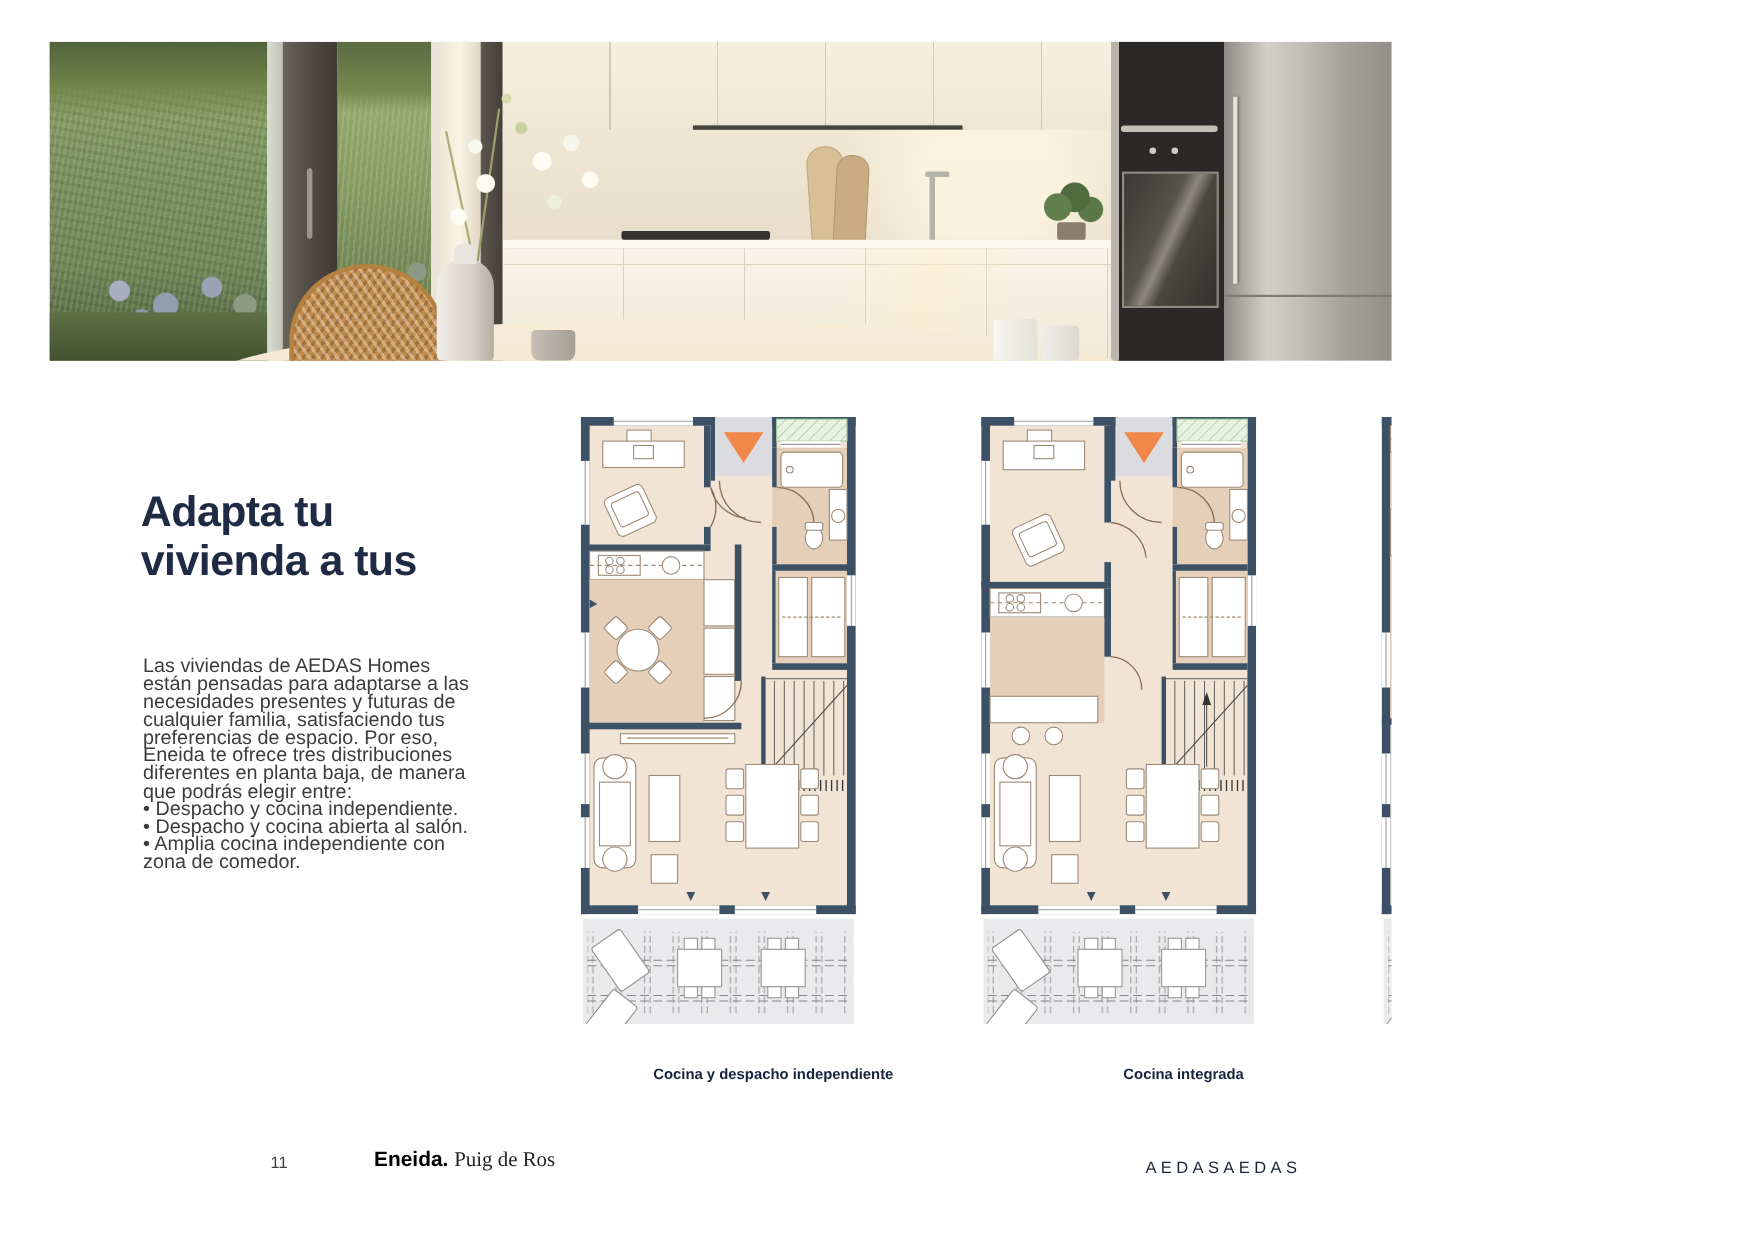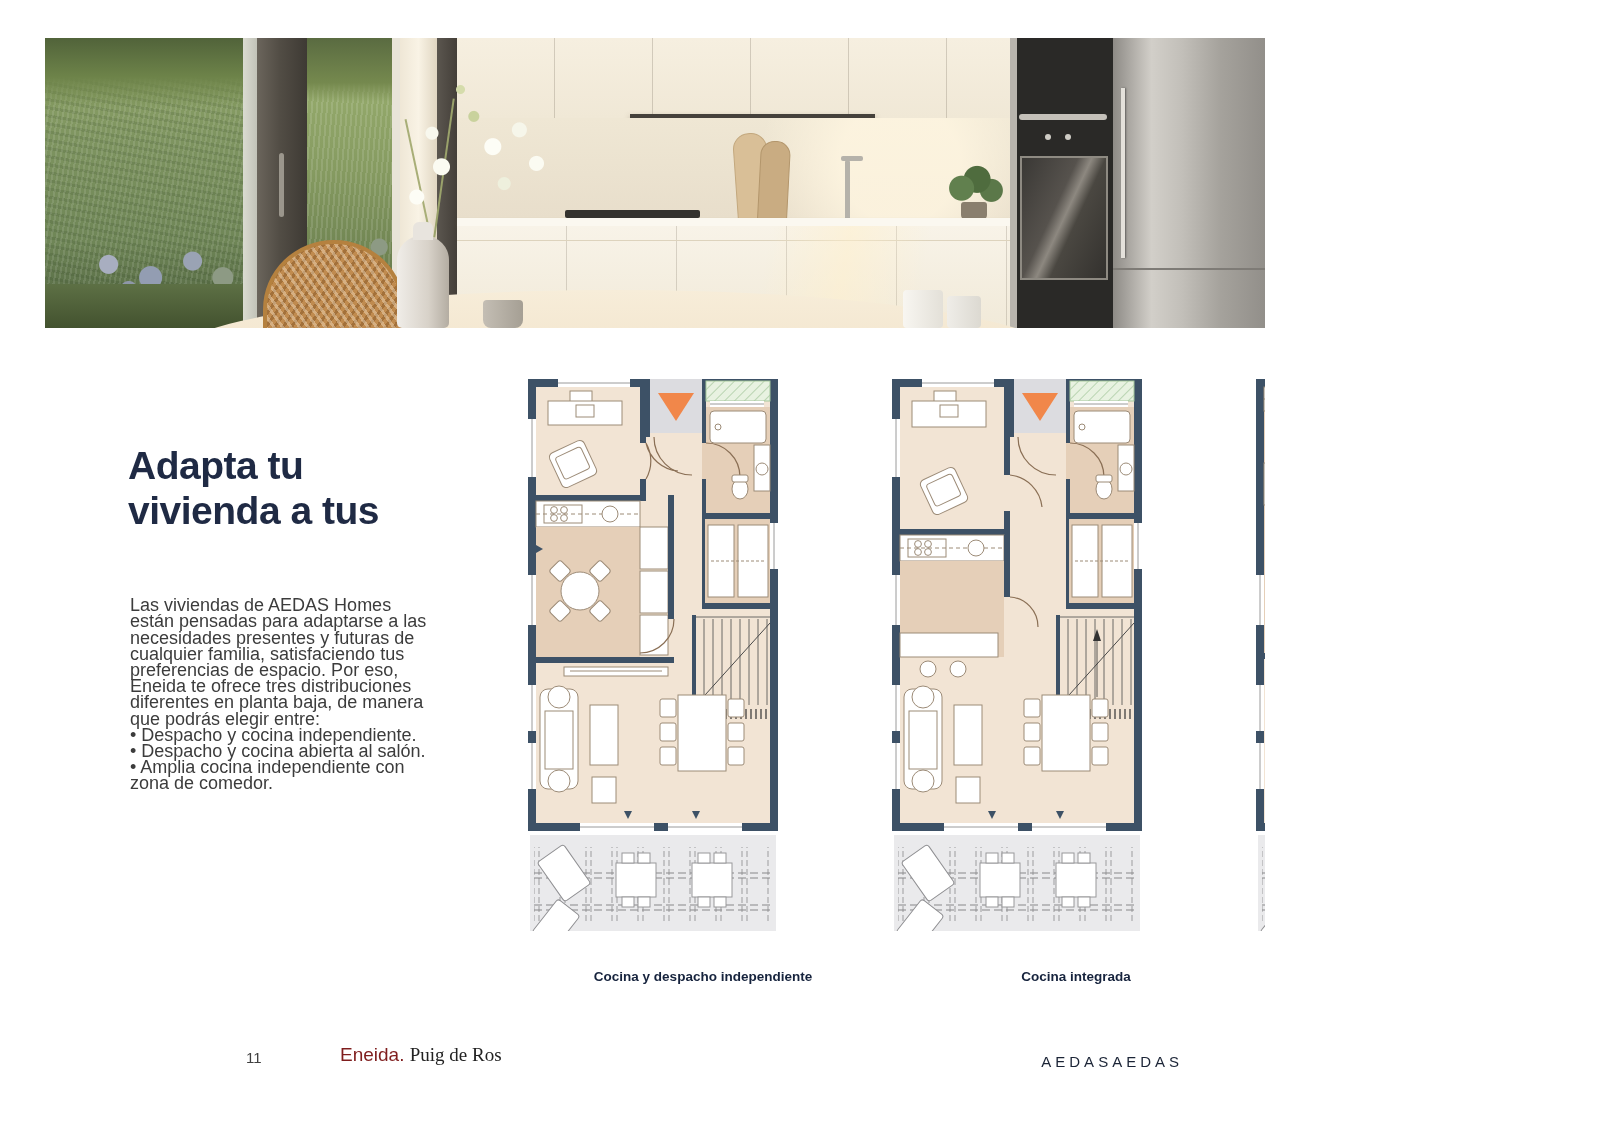--- a/index.html
+++ b/index.html
@@ -125,21 +125,21 @@
   
   .plan{position:absolute;top:379px;width:250px;height:552px;}
   .plan-1{left:528px;} .plan-2{left:892px;} .plan-3{left:1256px;}
   .plan-caption{position:absolute;top:969px;transform:translateX(-50%);
     font-size:13.5px;font-weight:bold;color:#16233d;white-space:nowrap;}
   .cap-1{left:675px;margin-left:28px;} .cap-2{left:1076px;} .cap-3{left:1394px;}
 
   
   .page-num{position:absolute;left:246px;top:1049px;font-size:15px;color:#3f3f3f;}
   .project{position:absolute;left:340px;top:1044px;font-size:19px;color:#222;}
-  .project b{color:#7f1d1d;font-weight:400;}
+  .project b{color:#000000;font-weight:700;}
   .project .loc{font-family:"Liberation Serif", serif;}
   .brand{position:absolute;right:82px;top:1053px;font-size:15px;letter-spacing:4px;color:#1b2436;}
   .brand .b1{font-weight:400;} .brand .b2{font-weight:400;}
 </style>
 </head>
 <body>
 
 <div class="page">
 
   <div class="photo">

